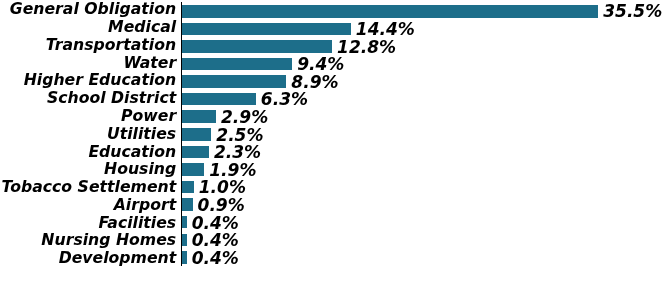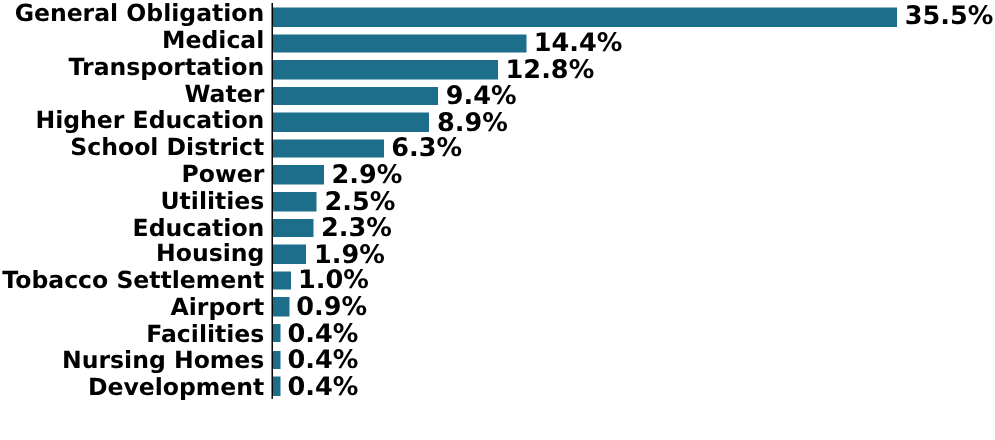--- a/index.html
+++ b/index.html
@@ -1,21 +1,21 @@
 <!DOCTYPE html>
 <html><head>
 <meta charset="utf-8">
 <title>Debt by Purpose</title>
 <style>
   html,body{margin:0;padding:0;background:#ffffff;}
   body{width:663px;height:293px;overflow:hidden;
        font-family:"DejaVu Sans",sans-serif;
        -webkit-font-smoothing:antialiased;}
   .chart{position:relative;width:663px;height:292px;background:#ffffff;
-         filter:blur(0.42px);}
+         filter:blur(0.42px);font-style:italic;}
   .axis{position:absolute;left:181px;top:2.05px;width:1.05px;height:263.75px;background:#000000;}
   .row{position:absolute;left:0;top:0;width:663px;height:0;}
   .cat-label{position:absolute;text-align:right;font-weight:bold;line-height:0;
              color:#000000;white-space:nowrap;font-size:15.7px;}
   .bar{position:absolute;background:#1d6e8a;}
   .val-label{position:absolute;font-weight:bold;line-height:0;
              color:#000000;white-space:nowrap;font-size:17.05px;}
 </style>
 </head>
 <body>

